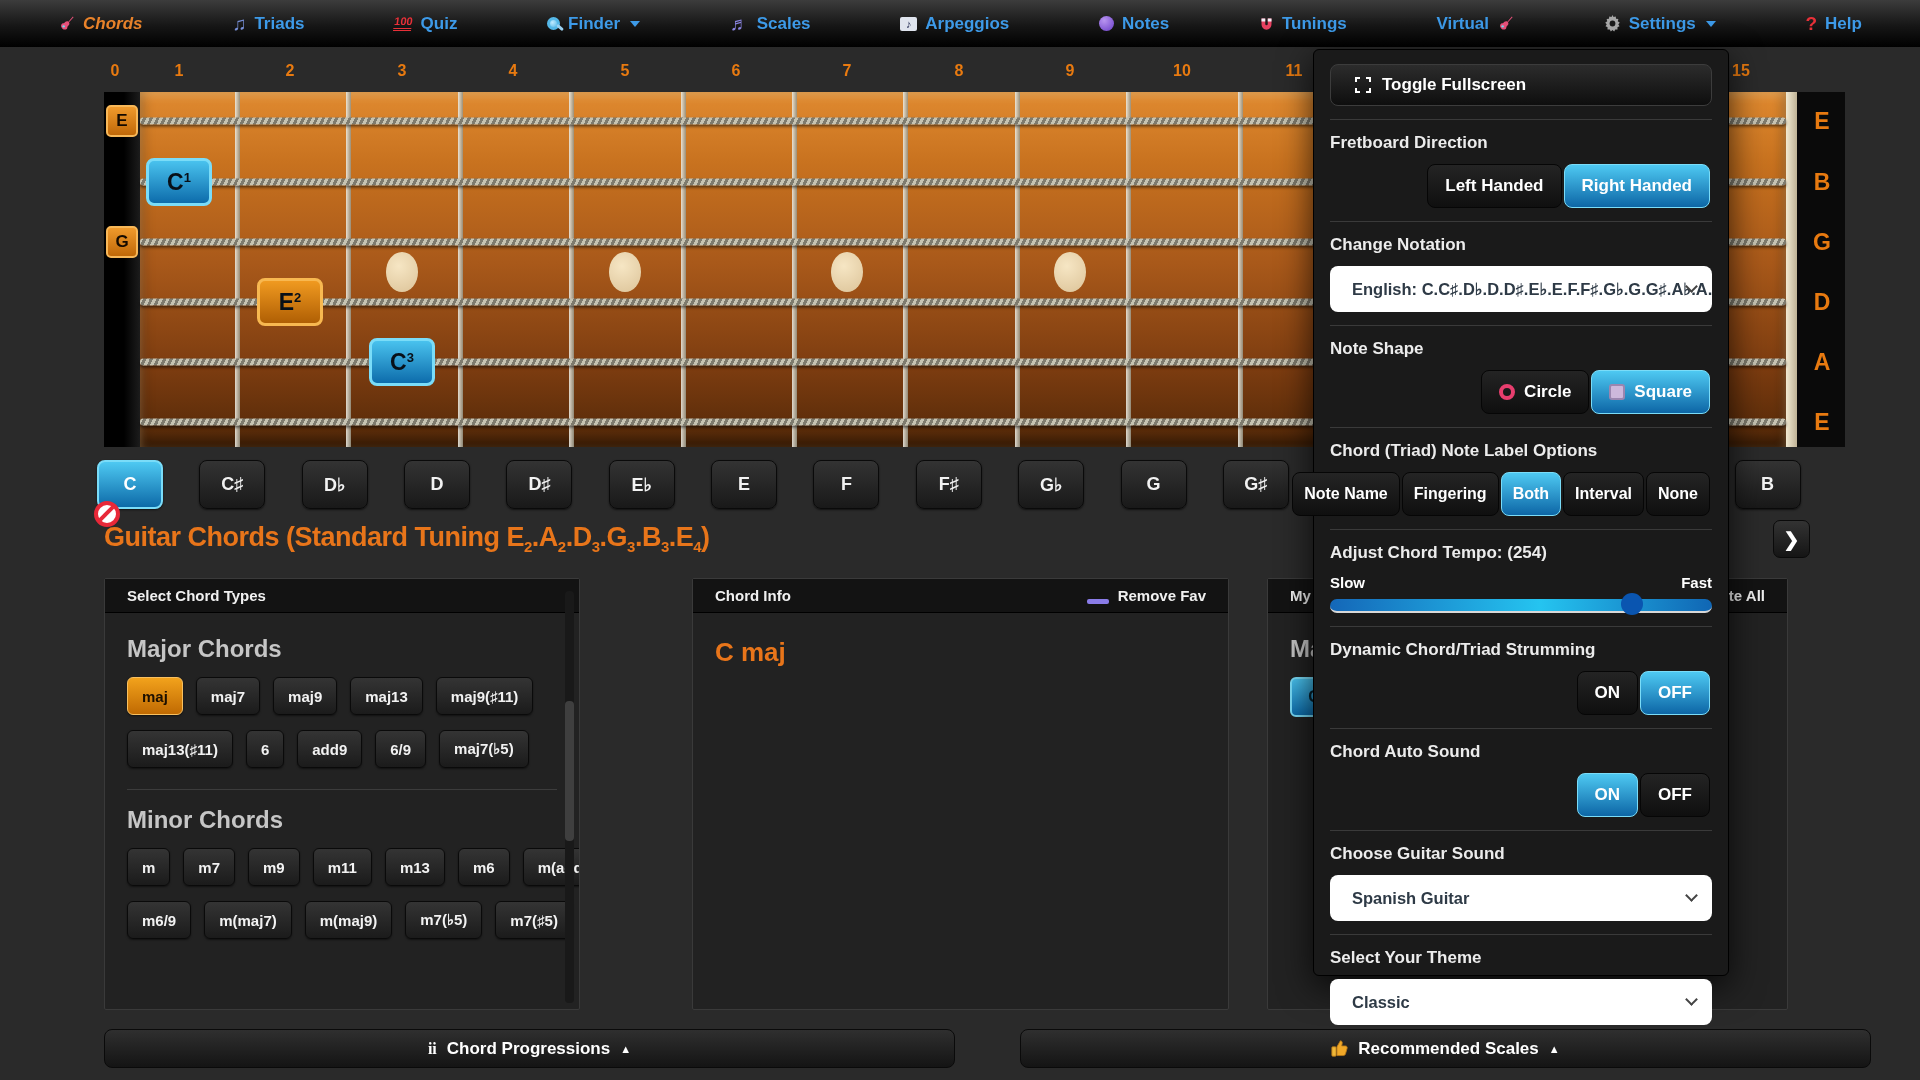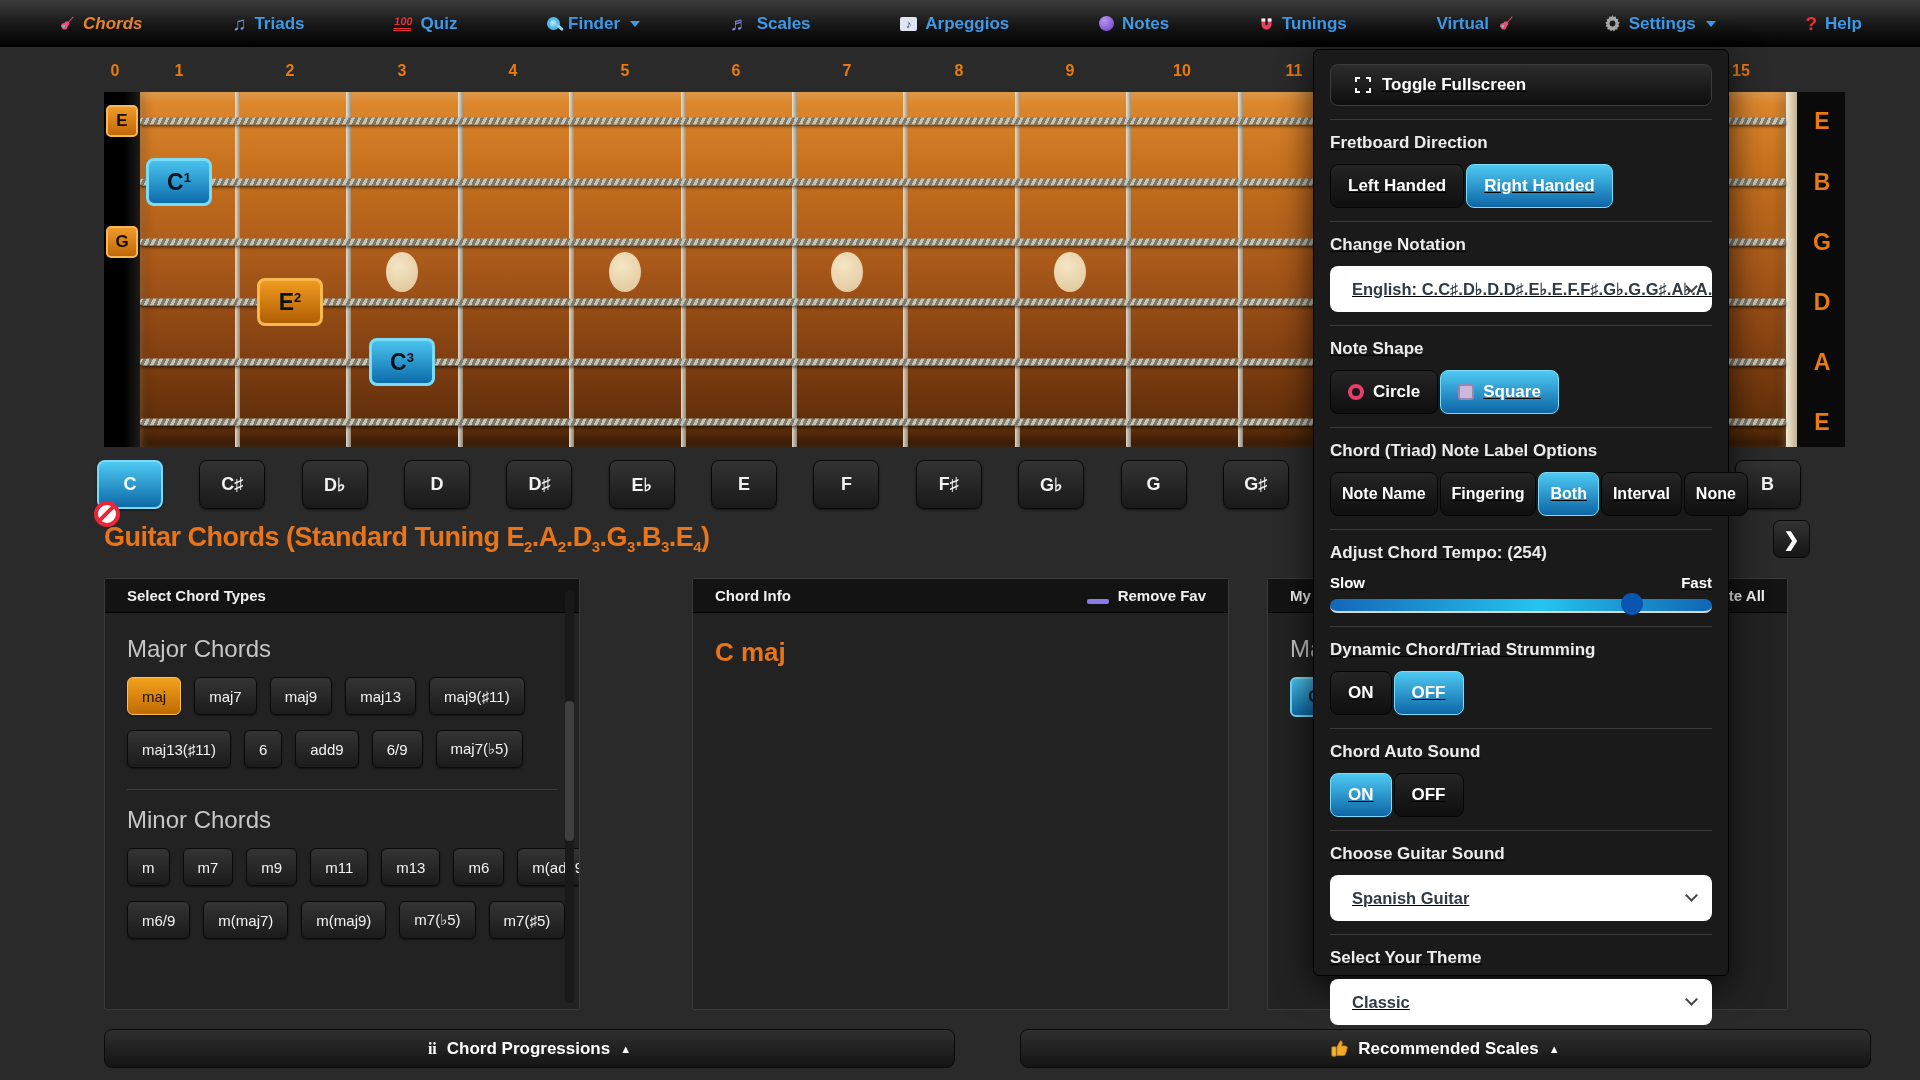--- a/index.html
+++ b/index.html
@@ -85,24 +85,24 @@
              font-weight:bold; font-size:19px; display:flex; align-items:center; justify-content:center;
              cursor:pointer; }
 
   
   .panel { position:absolute; top:578px; height:432px; background:#222; border:1px solid #3a3a3a;
            border-radius:2px; }
   .panel-h { height:34px; background:#131313; display:flex; align-items:center;
              justify-content:space-between; padding:0 22px; font-size:15px; font-weight:bold;
              color:#f0f0f0; border-bottom:1px solid #000; }
   .panel-body { position:relative; padding:16px 22px; height:396px; overflow:hidden; }
-  .grp-title { color:#c6c6c6; font-weight:normal; font-size:24px; margin:6px 0 14px; }
+  .grp-title { color:#c6c6c6; font-weight:bold; font-size:24px; margin:6px 0 14px; }
   .btnrow { display:flex; flex-wrap:nowrap; margin-bottom:2px; }
   .cbtn { height:38px; padding:0 14px; border-radius:6px; background:linear-gradient(#343434,#1b1b1b);
-          border:1px solid #0a0a0a; color:#f2f2f2; font-weight:normal; font-size:15px;
+          border:1px solid #0a0a0a; color:#f2f2f2; font-weight:bold; font-size:15px;
           margin:0 13px 13px 0; display:flex; align-items:center; justify-content:center;
           cursor:pointer; box-shadow:0 1px 2px rgba(0,0,0,.5); }
   .cbtn.sel { background:linear-gradient(#f2a21c,#c06a02); border:1px solid #f8c060; color:#1d1000; }
   .divline { height:1px; background:#3c3c3c; margin:8px 0 16px; }
   .sb { position:absolute; right:5px; top:12px; bottom:6px; width:9px; background:#191919;
         border-radius:4px; }
   .sb-thumb { position:absolute; top:110px; height:140px; left:0; right:0; background:#3f3f3f;
               border-radius:4px; cursor:pointer; }
 
   .remove-fav { display:flex; align-items:flex-end; gap:9px; cursor:pointer; }
@@ -120,27 +120,27 @@
   .bigbtn { position:absolute; top:1029px; height:39px; width:851px; border-radius:8px;
             background:linear-gradient(#2f2f2f,#141414); border:1px solid #0a0a0a; color:#fff;
             font-weight:bold; font-size:17px; display:flex; align-items:center; justify-content:center;
             gap:10px; cursor:pointer; }
   .ic-roman { font-family:"Liberation Serif", serif; font-weight:bold; font-size:16px; }
   .caret-up { font-size:11px; }
 
   
   .dd { position:absolute; left:1313px; top:49px; width:416px; height:927px; background:#1a1a1a;
         border:1px solid #000; border-radius:6px; box-shadow:0 10px 34px rgba(0,0,0,.75);
-        z-index:50; padding:14px 16px;text-decoration:underline; }
+        z-index:50; padding:14px 16px; }
   .dd-div { height:1px; background:#3a3a3a; margin:13px 0; }
   .dd-label { color:#ececec; font-weight:bold; font-size:17px; margin:2px 0 11px; }
   .dd-btn { width:100%; height:42px; background:linear-gradient(#2c2c2c,#0e0e0e); border:1px solid #3c3c3c;
             border-radius:8px; color:#fff; font-weight:bold; font-size:17px; display:flex;
             align-items:center; gap:11px; padding-left:24px; cursor:pointer; }
-  .seg { display:flex; }
+  .seg { display:flex;justify-content:flex-end; }
   .seg-btn { height:44px; padding:0 17px; background:linear-gradient(#242424,#0f0f0f);
              border:1px solid #060606; color:#fff; font-weight:bold; font-size:17px; display:flex;
              align-items:center; justify-content:center; gap:9px; border-radius:8px; margin-right:2px;
              cursor:pointer; white-space:nowrap; }
   .seg-sm .seg-btn { font-size:16px; padding:0 11px; }
   .seg-btn.on { background:linear-gradient(#4ec9f2,#0d66a6); border:1px solid #7adcf8; }
   .shape-circle { width:16px; height:16px; border:4px solid #e83e6e; border-radius:50%; }
   .shape-square { width:16px; height:16px; background:#cdb8dc; border:2px solid #9a86b0; border-radius:3px; }
   .dd-select { height:46px; background:#fff; border-radius:8px; display:flex; align-items:center;
                padding:0 36px 0 22px; position:relative; color:#2e3a46; font-weight:bold; font-size:16.5px;

